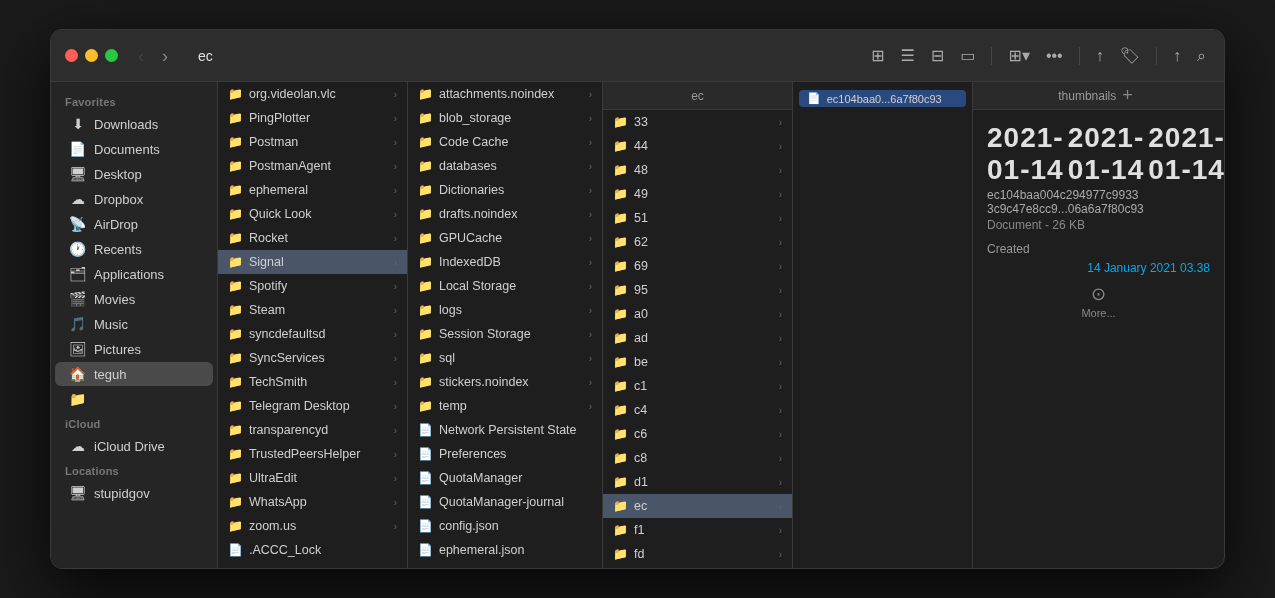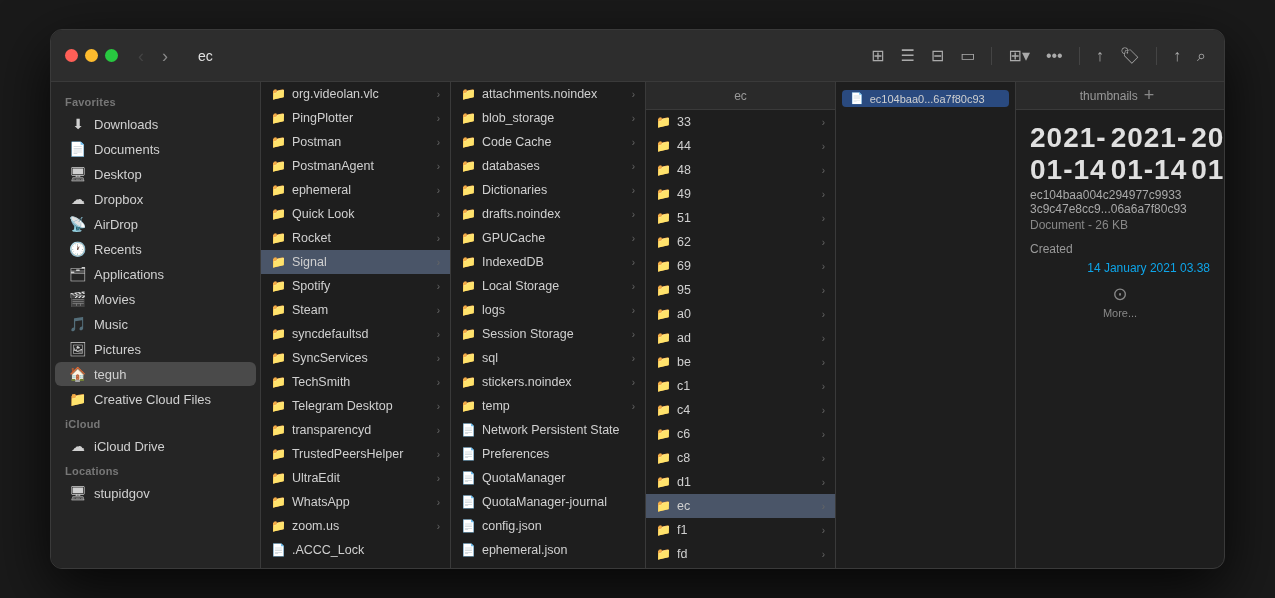--- a/index.html
+++ b/index.html
@@ -78,21 +78,21 @@
       margin: 0 4px;
     }
     
     .main-content {
       display: flex;
       flex: 1;
       overflow: hidden;
     }
     
     .sidebar {
-      width: 210px;
+      width: 167px;
       background: #252525;
       border-right: 1px solid #3a3a3a;
       padding: 8px 0;
       overflow-y: auto;
       flex-shrink: 0;
     }
     .sidebar::-webkit-scrollbar { width: 4px; }
     .sidebar::-webkit-scrollbar-thumb { background: #555; border-radius: 2px; }
     .sidebar-section-label {
       font-size: 11px;
@@ -325,21 +325,20 @@
       <div class="sidebar-item">
         <span class="sidebar-icon">🖼</span>
         <span>Pictures</span>
       </div>
       <div class="sidebar-item active">
         <span class="sidebar-icon">🏠</span>
         <span>teguh</span>
       </div>
       <div class="sidebar-item">
         <span class="sidebar-icon">📁</span>
-        <span>Creative Cloud Files</span>
       </div>
       <div class="sidebar-section-label">iCloud</div>
       <div class="sidebar-item">
         <span class="sidebar-icon">☁</span>
         <span>iCloud Drive</span>
       </div>
       <div class="sidebar-section-label">Locations</div>
       <div class="sidebar-item">
         <span class="sidebar-icon">🖥</span>
         <span>stupidgov</span>

